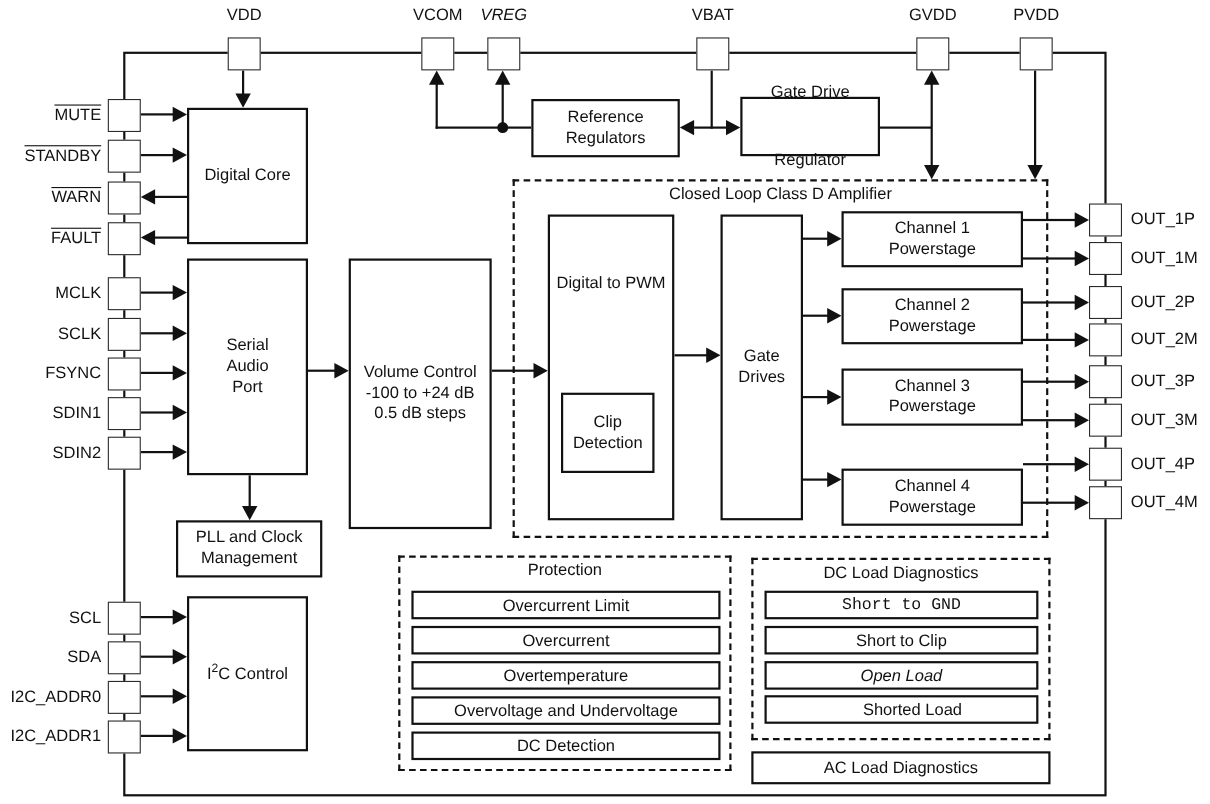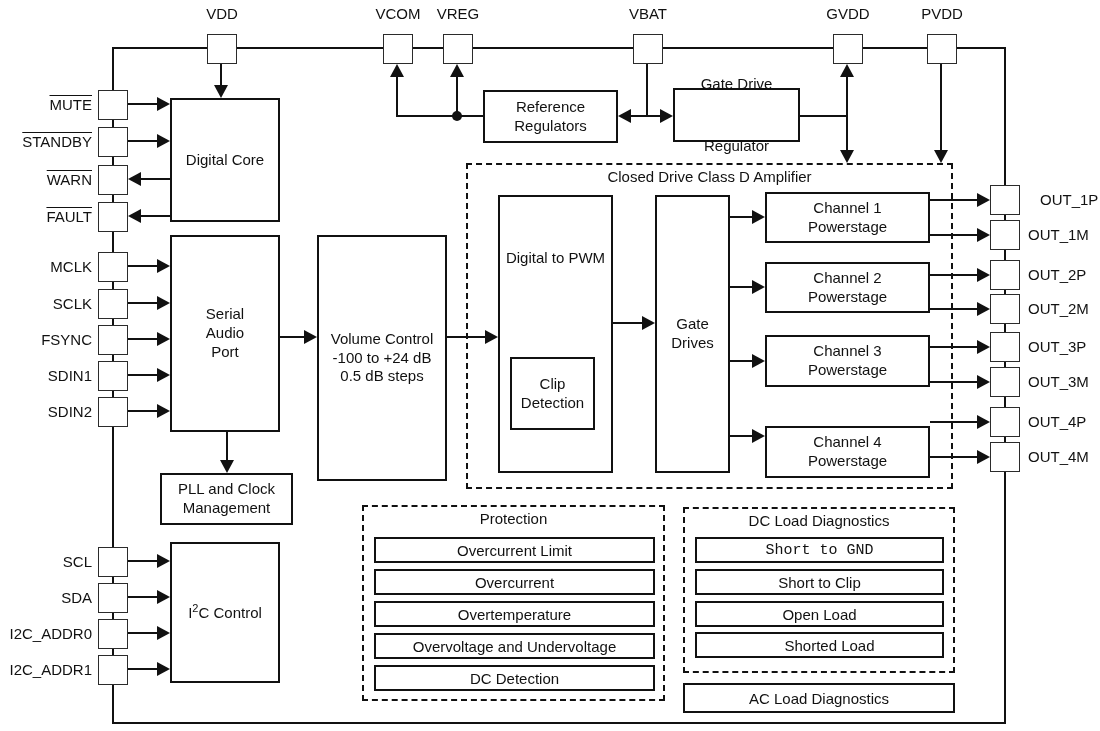--- a/index.html
+++ b/index.html
@@ -36,21 +36,21 @@
 </style>
 </head>
 <body>
 
 <div id="canvas">
 
   <div class="chip-outline"></div>
 
   <div class="toplabel" style="left:187px;">VDD</div>
   <div class="toplabel" style="left:363px;">VCOM</div>
-  <div class="toplabel" style="left:423px;">VREG</div>
+  <div class="toplabel" style="left:423px;font-style:italic;">VREG</div>
   <div class="toplabel" style="left:613px;">VBAT</div>
   <div class="toplabel" style="left:813px;">GVDD</div>
   <div class="toplabel" style="left:907px;">PVDD</div>
 
   <div class="wv" style="left:220px;top:64px;height:24px;"></div>
   <div class="ad" style="left:214px;top:85px;"></div>
 
   <div class="wh" style="left:396px;top:115px;width:87px;"></div>
   <div class="wv" style="left:396px;top:75px;height:42px;"></div>
   <div class="au" style="left:390px;top:64px;"></div>
@@ -130,21 +130,21 @@
   <div class="wh" style="left:930px;top:346px;width:48px;"></div>
   <div class="ar" style="left:977px;top:340px;"></div>
   <div class="wh" style="left:930px;top:381px;width:48px;"></div>
   <div class="ar" style="left:977px;top:375px;"></div>
   <div class="wh" style="left:930px;top:421px;width:48px;"></div>
   <div class="ar" style="left:977px;top:415px;"></div>
   <div class="wh" style="left:930px;top:456px;width:48px;"></div>
   <div class="ar" style="left:977px;top:450px;"></div>
 
   <div class="dash" style="left:466px;top:163px;width:487px;height:326px;"></div>
-  <div class="gtitle" style="left:466px;top:168px;width:487px;">Closed Drive Class D Amplifier</div>
+  <div class="gtitle" style="left:466px;top:168px;width:487px;">Closed Loop Class D Amplifier</div>
 
   <div class="dash" style="left:362px;top:505px;width:303px;height:196px;"></div>
   <div class="gtitle" style="left:362px;top:510px;width:303px;">Protection</div>
   <div class="itembox" style="left:374px;top:537px;width:281px;height:26px;">
       <span>Overcurrent Limit</span>
     </div>
   <div class="itembox" style="left:374px;top:569px;width:281px;height:26px;">
       <span>Overcurrent</span>
     </div>
   <div class="itembox" style="left:374px;top:601px;width:281px;height:26px;">
@@ -158,21 +158,21 @@
     </div>
 
   <div class="dash" style="left:683px;top:507px;width:272px;height:166px;"></div>
   <div class="gtitle" style="left:683px;top:512px;width:272px;">DC Load Diagnostics</div>
   <div class="itembox" style="left:695px;top:537px;width:249px;height:26px;font-family:Liberation Mono, monospace;">
       <span>Short to GND</span>
     </div>
   <div class="itembox" style="left:695px;top:569px;width:249px;height:26px;">
       <span>Short to Clip</span>
     </div>
-  <div class="itembox" style="left:695px;top:601px;width:249px;height:26px;">
+  <div class="itembox" style="left:695px;top:601px;width:249px;height:26px;font-style:italic;">
       <span>Open Load</span>
     </div>
   <div class="itembox" style="left:695px;top:632px;width:249px;height:26px;padding-left:20px;">
       <span>Shorted Load</span>
     </div>
 
   <div class="itembox" style="left:683px;top:683px;width:272px;height:30px;">
       <span>AC Load Diagnostics</span>
     </div>
 
@@ -269,21 +269,21 @@
   <div class="leftlabel" style="top:258px;">MCLK</div>
   <div class="leftlabel" style="top:295px;">SCLK</div>
   <div class="leftlabel" style="top:331px;">FSYNC</div>
   <div class="leftlabel" style="top:367px;">SDIN1</div>
   <div class="leftlabel" style="top:403px;">SDIN2</div>
   <div class="leftlabel" style="top:553px;">SCL</div>
   <div class="leftlabel" style="top:589px;">SDA</div>
   <div class="leftlabel" style="top:625px;">I2C_ADDR0</div>
   <div class="leftlabel" style="top:661px;">I2C_ADDR1</div>
 
-  <div class="rightlabel" style="top:191px;margin-left:12px;">OUT_1P</div>
+  <div class="rightlabel" style="top:191px;">OUT_1P</div>
   <div class="rightlabel" style="top:226px;">OUT_1M</div>
   <div class="rightlabel" style="top:266px;">OUT_2P</div>
   <div class="rightlabel" style="top:300px;">OUT_2M</div>
   <div class="rightlabel" style="top:338px;">OUT_3P</div>
   <div class="rightlabel" style="top:373px;">OUT_3M</div>
   <div class="rightlabel" style="top:413px;">OUT_4P</div>
   <div class="rightlabel" style="top:448px;">OUT_4M</div>
 
 </div>
 

